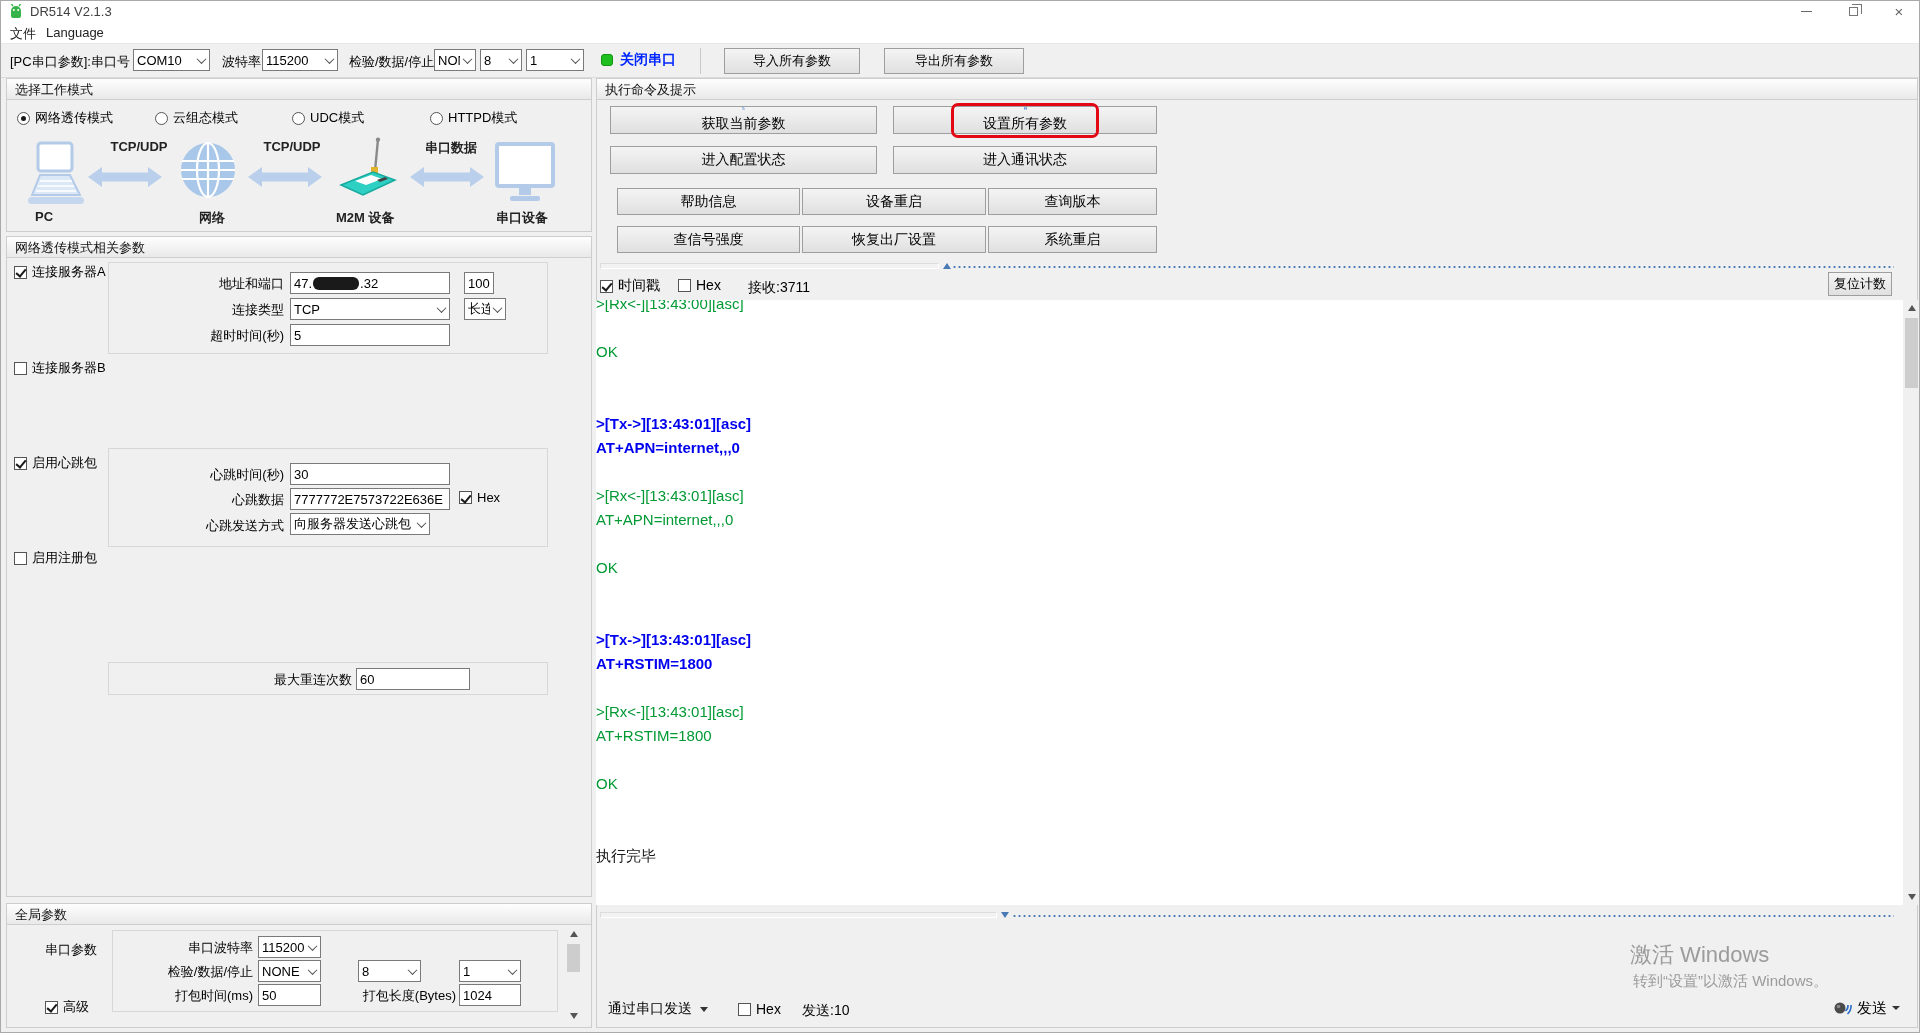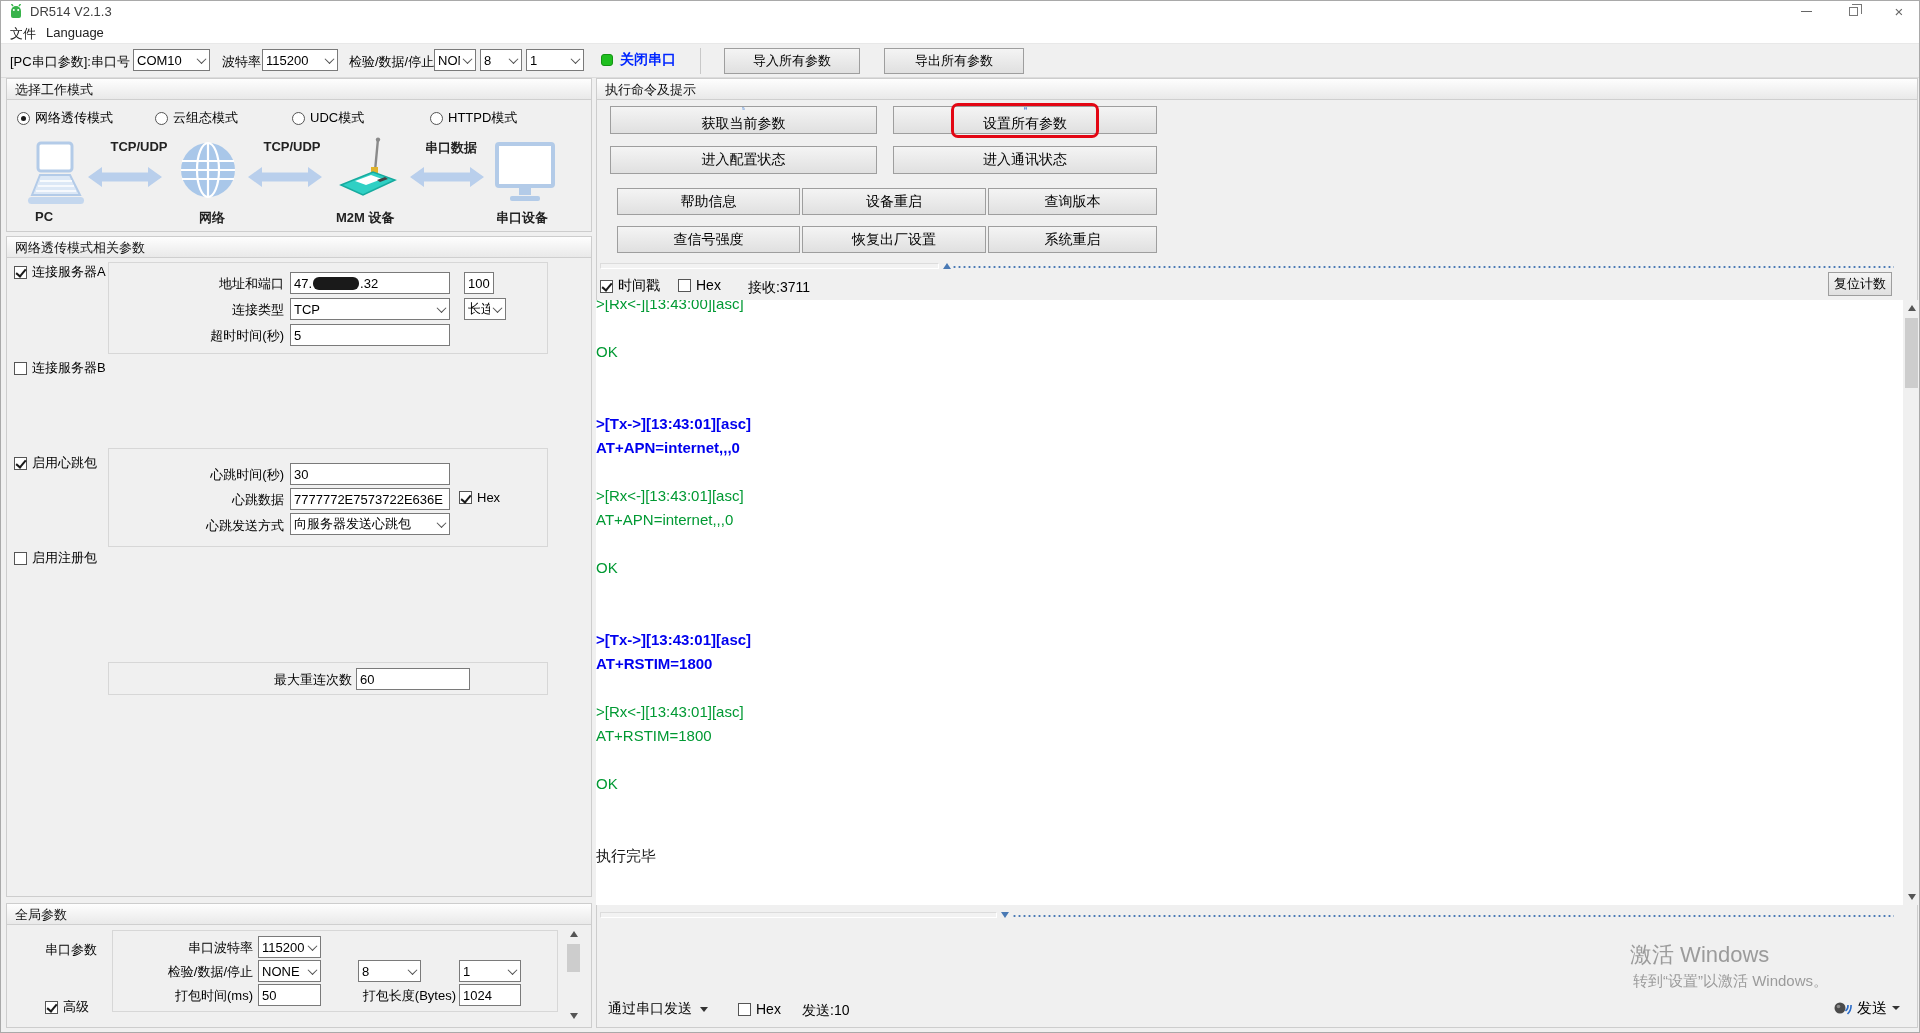--- a/index.html
+++ b/index.html
@@ -251,21 +251,21 @@
 <div class="pbox" style="left:108px;top:448px;width:440px;height:99px">
   <div class="flabel" style="left:0;top:17px;width:175px">心跳时间(秒)</div>
   <input class="tb" style="left: 181px; top: 14px; width: 160px;" value="30">
   <div class="flabel" style="left:0;top:42px;width:175px">心跳数据</div>
   <input class="tb" style="left: 181px; top: 39px; width: 160px;" value="7777772E7573722E636E">
   <div class="cbrow" style="left:350px;top:41px">
     <span class="cb on"></span>
     <span>Hex</span>
   </div>
   <div class="flabel" style="left:0;top:68px;width:175px">心跳发送方式</div>
-  <div class="combo" style="left:181px;top:64px;width:160px">
+  <div class="combo" style="left:181px;top:64px;width:140px">
     <span class="ctext">向服务器发送心跳包</span>
       <span class="chev"></span>
   </div>
 </div>
 
 <div class="cbrow" style="left:14px;top:549px">
   <span class="cb"></span>
   <span>启用注册包</span>
 </div>
 

